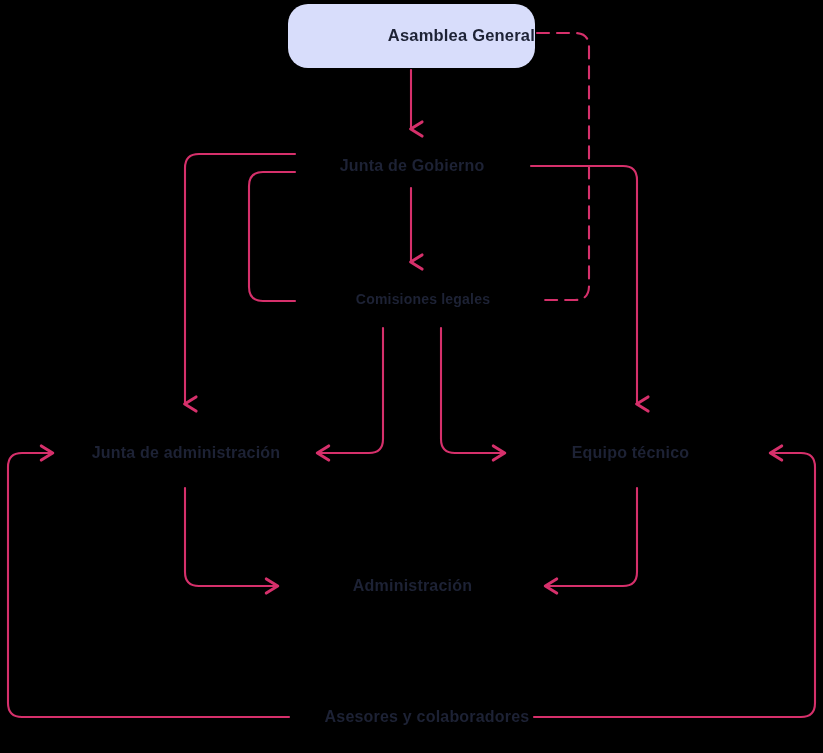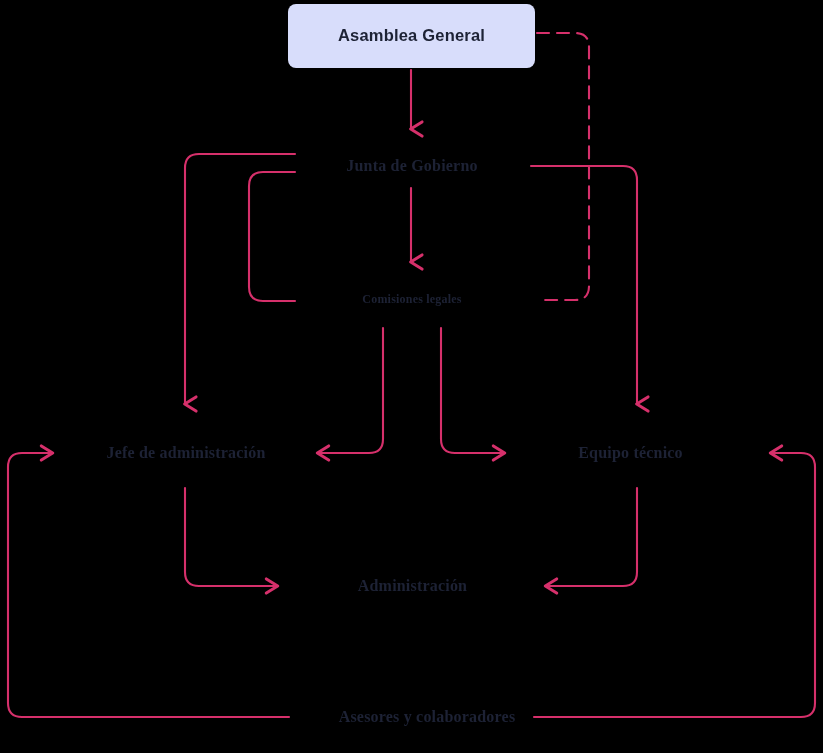--- a/index.html
+++ b/index.html
@@ -33,37 +33,37 @@
     text-align: center;
     box-sizing: border-box;
     color: #1d2235;
     font-weight: bold;
     letter-spacing: 0.2px;
     line-height: 1.2;
     z-index: 3;
   }
   .node-boxed {
     background: #d8ddfb;
-    border-radius: 8px;
+    border-radius: 20px;
+    justify-content: flex-end;
   }
   .node-plain {
     background: transparent;
-    font-family: Liberation Serif, serif;
   }
   .n-asamblea {
     left: 288px; top: 4px; width: 247px; height: 64px;
     font-size: 16.5px;
   }
   .n-junta {
     left: 297px; top: 148px; width: 230px; height: 36px;
     font-size: 16px;
   }
   .n-comisiones {
-    left: 297px; top: 281px; width: 230px; height: 36px;
-    font-size: 12px;
+    left: 308px; top: 281px; width: 230px; height: 36px;
+    font-size: 14px;
   }
   .n-jefe {
     left: 70px; top: 436px; width: 232px; height: 34px;
     font-size: 16px;
   }
   .n-equipo {
     left: 538px; top: 436px; width: 185px; height: 34px;
     font-size: 16px;
   }
   .n-administracion {
@@ -125,21 +125,21 @@
 
   <div class="node node-plain n-junta">
     <span>Junta de Gobierno</span>
   </div>
 
   <div class="node node-plain n-comisiones">
     <span>Comisiones legales</span>
   </div>
 
   <div class="node node-plain n-jefe">
-    <span>Jefe de administración</span>
+    <span>Junta de administración</span>
   </div>
 
   <div class="node node-plain n-equipo">
     <span>Equipo técnico</span>
   </div>
 
   <div class="node node-plain n-administracion">
     <span>Administración</span>
   </div>
 

